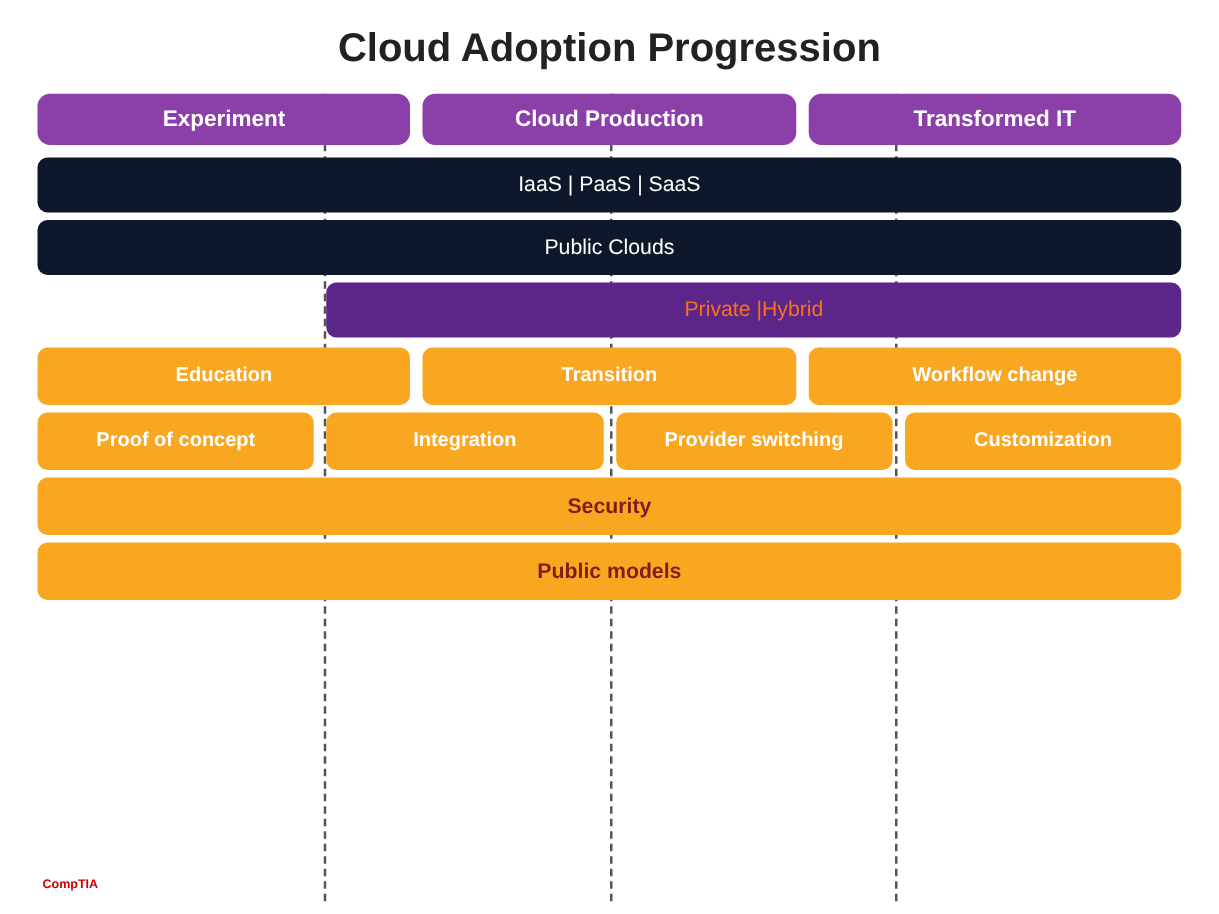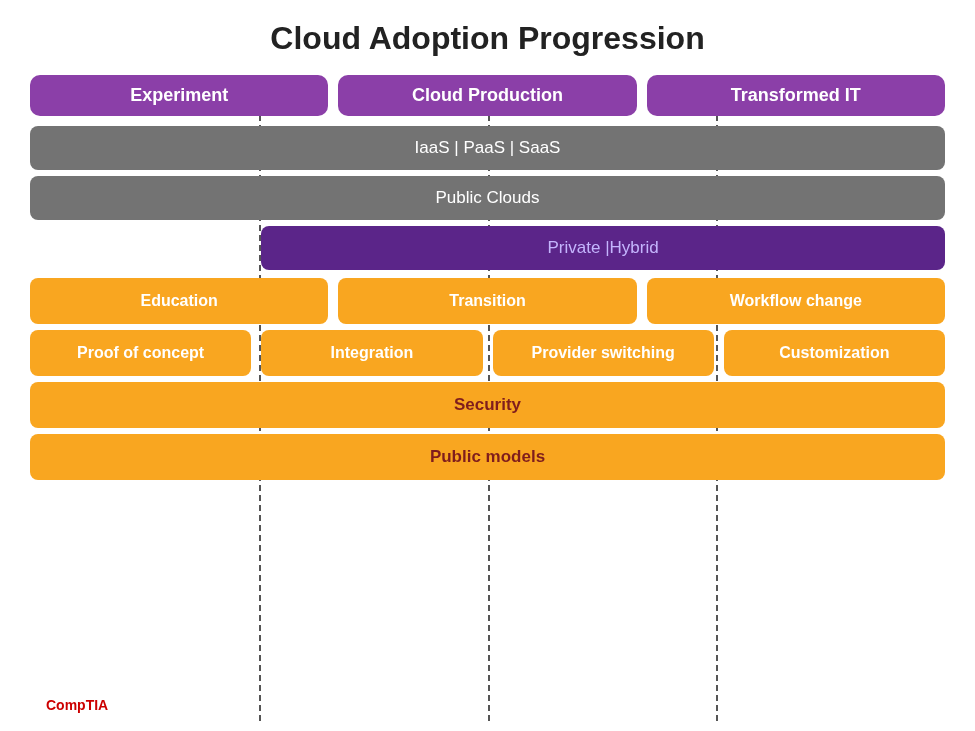--- a/index.html
+++ b/index.html
@@ -62,21 +62,21 @@
       font-size: 18px;
       font-weight: bold;
       text-align: center;
       padding: 10px 10px;
       border-radius: 10px;
     }
 
     
     .purple-bar {
       width: 100%;
-      background: #737373;
+      background: #0f172a;
       color: #fff;
       font-size: 17px;
       text-align: center;
       padding: 12px 10px;
       border-radius: 8px;
       margin-bottom: 6px;
       position: relative;
       z-index: 3;
     }
 
@@ -112,22 +112,22 @@
       padding: 13px 10px;
       border-radius: 8px;
       margin-bottom: 6px;
       position: relative;
       z-index: 3;
     }
 
     .comptia {
       position: absolute;
       bottom: 8px;
-      left: 16px;
-      font-size: 14px;
+      left: 4px;
+      font-size: 10px;
       font-weight: bold;
       color: #cc0000;
       z-index: 5;
     }
 
     .diagram-inner {
       display: flex;
       flex-direction: column;
       width: 100%;
       height: 100%;
@@ -165,21 +165,21 @@
         <div class="phase-box">Cloud Production</div>
         <div class="phase-box">Transformed IT</div>
       </div>
 
       <div class="purple-bar">IaaS | PaaS | SaaS</div>
 
       <div class="purple-bar">Public Clouds</div>
 
       <div style="display:flex; width:100%; margin-bottom:8px; position:relative; z-index:3;">
         <div style="flex:1;"></div>
-        <div style="flex:3; background:#5B2589; color:#c4b5fd; font-size:17px; text-align:center; padding:12px 10px; border-radius:8px; margin-left:10px;">Private |Hybrid</div>
+        <div style="flex:3; background:#5B2589; color:#f97316; font-size:17px; text-align:center; padding:12px 10px; border-radius:8px; margin-left:10px;">Private |Hybrid</div>
       </div>
 
       <div class="orange-row">
         <div class="orange-box">Education</div>
         <div class="orange-box">Transition</div>
         <div class="orange-box">Workflow change</div>
       </div>
 
       <div class="orange-row">
         <div class="orange-box">Proof of concept</div>

